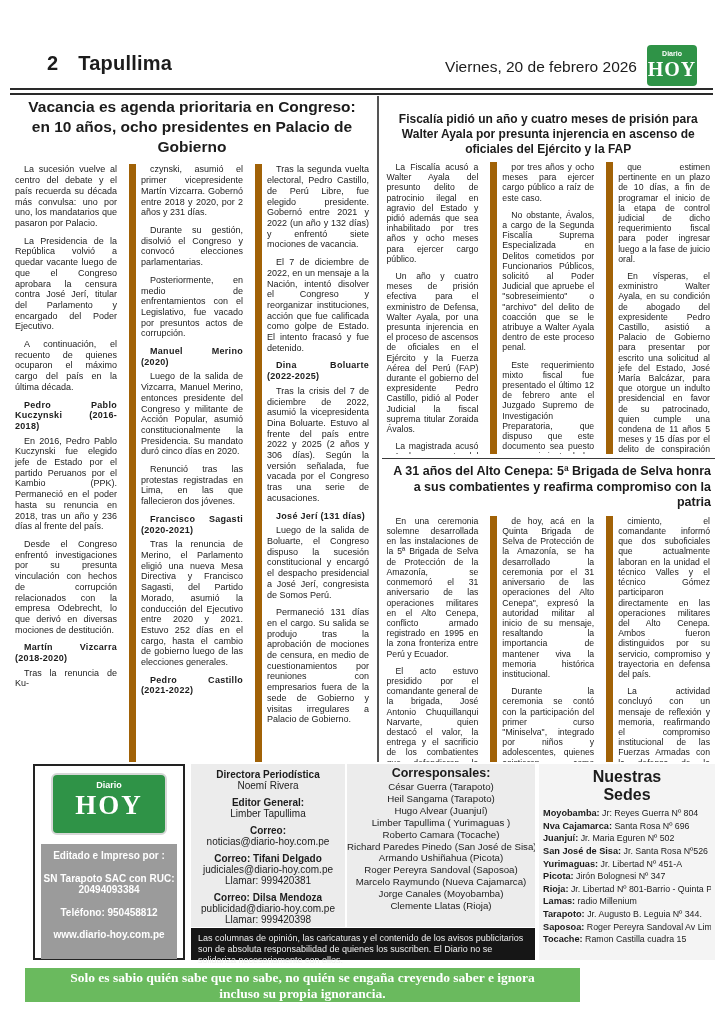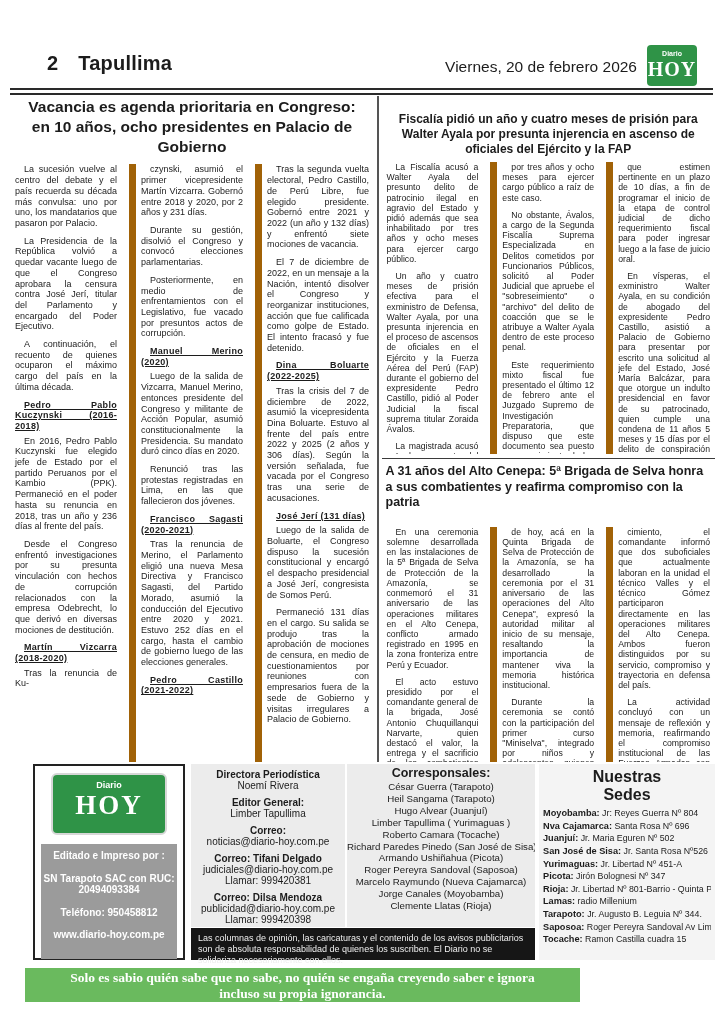--- a/index.html
+++ b/index.html
@@ -14,31 +14,31 @@
   .hdr-logo .ltop{font-size:7px;font-weight:bold;padding-top:5px;}
   .hdr-logo .lmain{font-family:"Liberation Serif",serif;font-weight:bold;font-size:20px;letter-spacing:1px;margin-top:2px;}
   .rule2{position:absolute;top:88px;left:10px;right:10px;height:3px;border-top:2.5px solid #2a2a2a;border-bottom:2px solid #2a2a2a;}
   
   .main{position:absolute;top:96px;left:10px;right:8px;height:666px;display:flex;}
   .half-left{width:364px;display:flex;flex-direction:column;overflow:hidden;}
   .vdiv{width:1.5px;background:#555;margin:0 3px;}
   .half-right{flex:1;display:flex;flex-direction:column;overflow:hidden;}
   .h1-main{font-size:15.5px;font-weight:bold;text-align:center;line-height:1.28;margin:1px 8px 8px;}
   .h2-small{font-size:12px;font-weight:bold;text-align:center;line-height:1.25;margin:16px 4px 5px;}
-  .h2-cenepa{font-size:12.5px;font-weight:bold;text-align:left;line-height:1.25;margin:3px 4px 16px;}
+  .h2-cenepa{font-size:12.5px;font-weight:bold;text-align:right;line-height:1.25;margin:3px 4px 5px;}
   .cols{display:flex;overflow:hidden;gap:7px;}
   .cols-left{flex:1;}
   .fisc-cols{height:292px;}
   .cen-cols{flex:1;}
   .col{flex:1;padding:0 5px;font-size:9px;line-height:10.7px;text-align:justify;overflow:hidden;}
   .col-sm{font-size:8.7px;line-height:10.2px;}
   .col + .col{border-left:7px solid #a16207;}
   .col p{margin:0 0 7px;}
   .col p.para{text-indent:9px;}
-  .col p.subhead{font-weight:bold;text-indent:9px;letter-spacing:.3px;margin:0 0 4px;text-decoration:underline;}
+  .col p.subhead{font-weight:bold;text-indent:9px;letter-spacing:.3px;margin:0 0 4px;}
   .hline{border-top:1.5px solid #3a3a3a;margin:4px 0 2px;}
   
   .footer{position:absolute;top:764px;left:25px;right:8px;height:200px;}
   .pub-box{position:absolute;left:8px;top:0;width:152px;height:196px;border:2.5px solid #222;box-sizing:border-box;padding:5px 6px;}
   .pub-logo{height:58px;margin:2px 10px 0;border:2px solid #d7d7d7;border-radius:6px;}
   .pub-logo .ltop{font-size:9px;font-weight:bold;padding-top:6px;}
   .pub-logo .lmain{font-family:"Liberation Serif",serif;font-weight:bold;font-size:27px;letter-spacing:2px;margin-top:2px;}
   .pub-gray{background:#9b9b9b;color:#fff;font-weight:bold;text-align:center;font-size:10px;margin-top:9px;padding:6px 2px;height:103px;}
   .pub-gray div{margin:0 0 11px;line-height:1.15;}
   .staff{position:absolute;left:166px;top:0;width:154px;height:163px;background:#ececec;text-align:center;overflow:hidden;padding-top:2px;box-sizing:border-box;}

